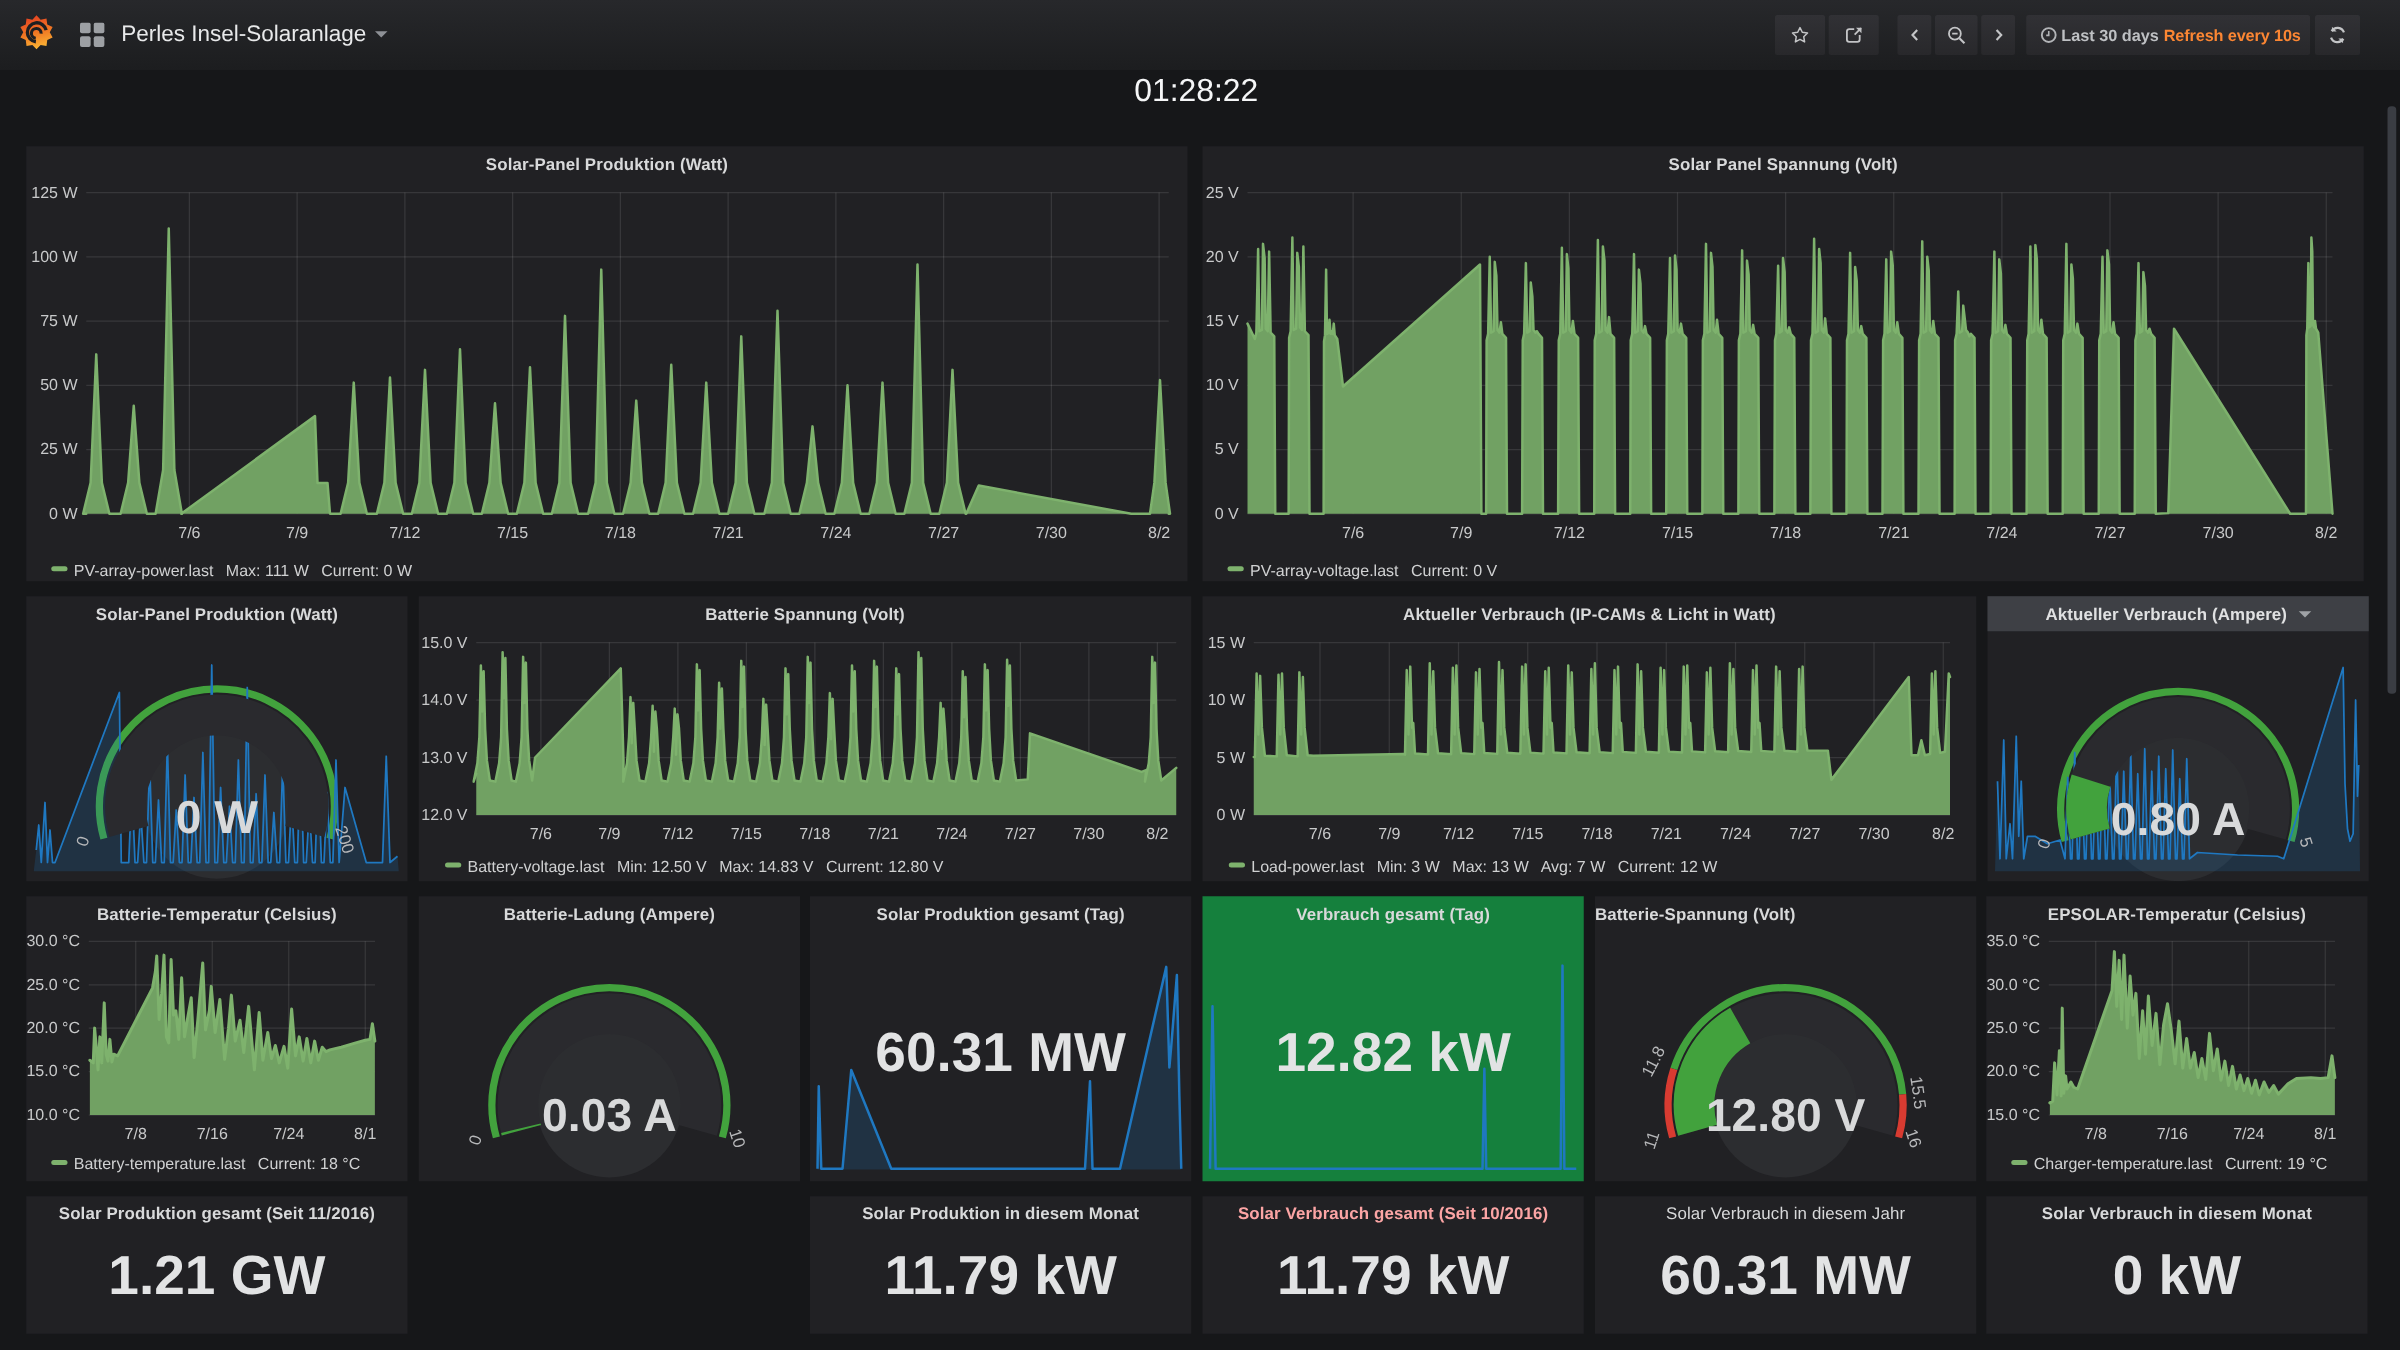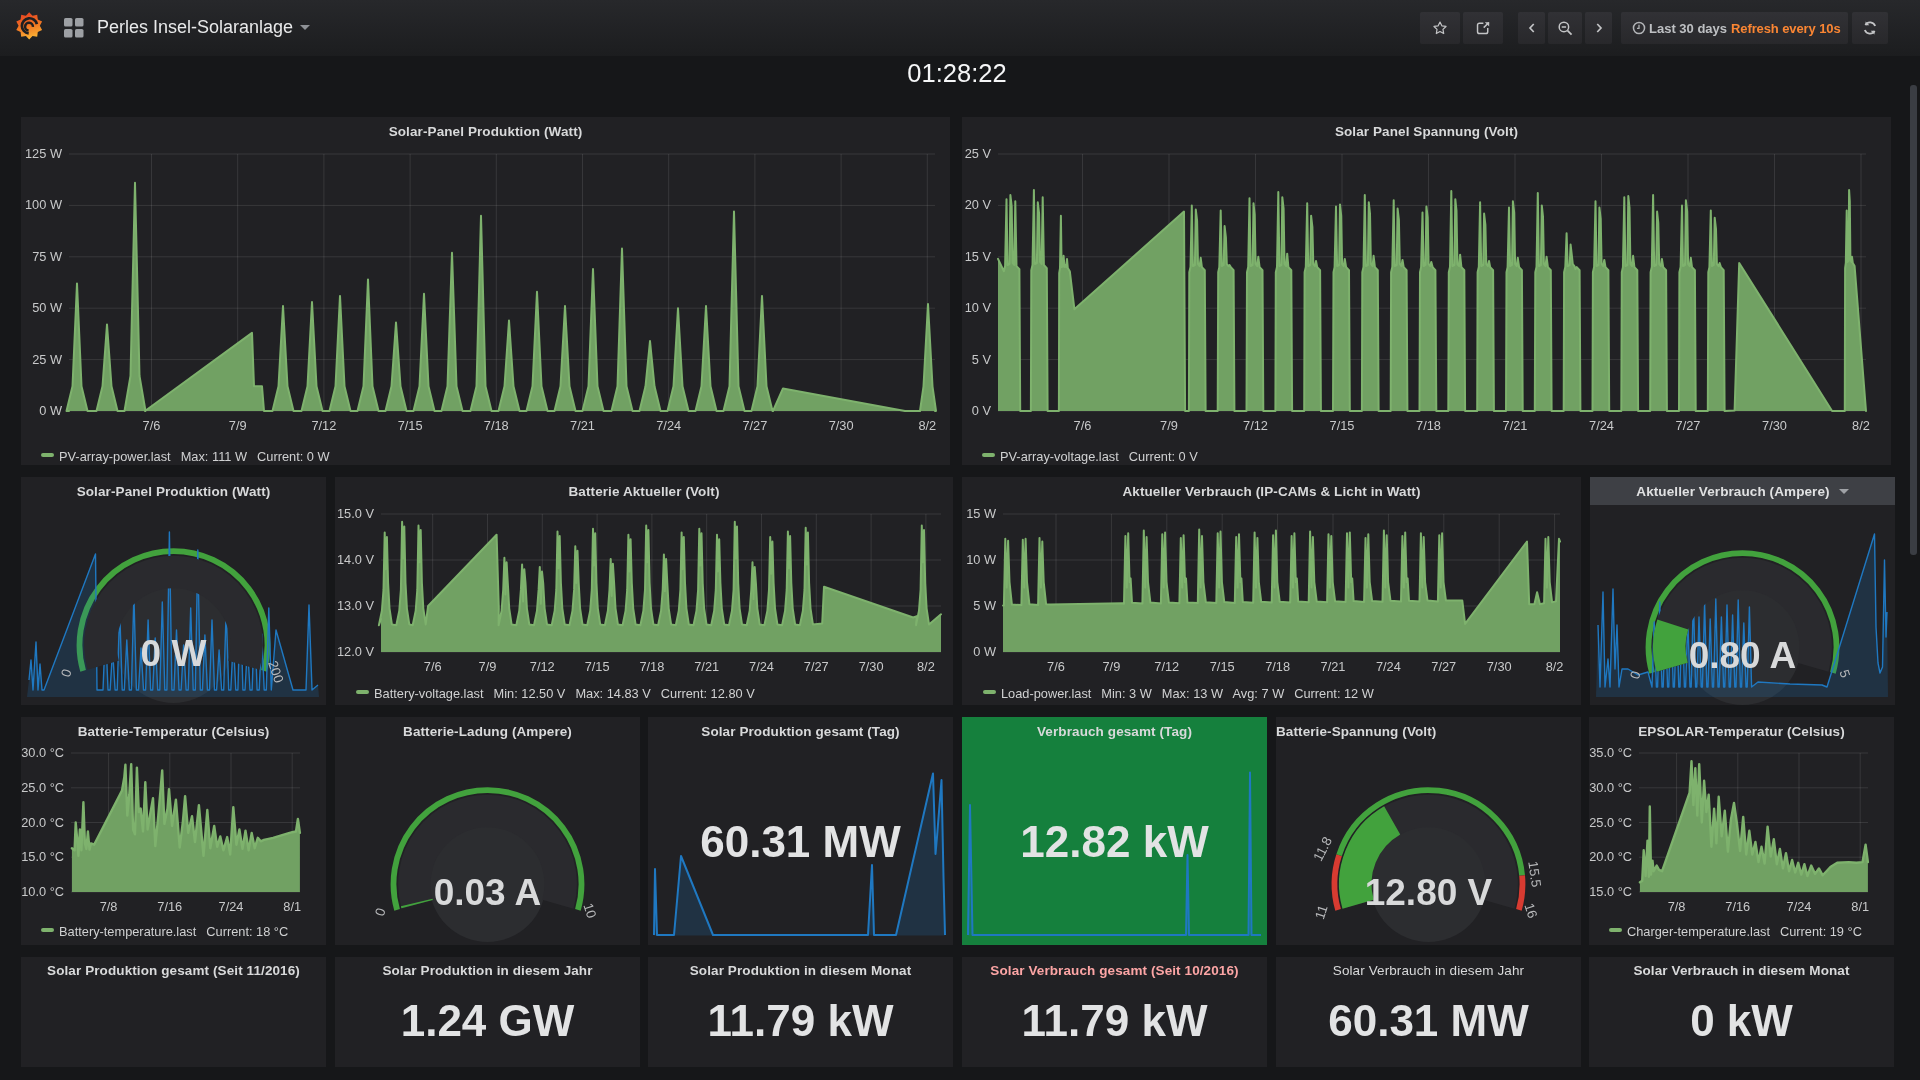--- a/index.html
+++ b/index.html
@@ -164,21 +164,21 @@
         <circle cx="152.5" cy="168" r="58" fill="#2c2d30"></circle>
         <path d="M8,203 L10,183 L12,213 L15,165 L17,213 L19,187 L21,213 L23,213 L74.5,77 L76,213 L82,213 L84.5,151 L87,213 L89.1,213 L91.6,173 L94.1,213 L96.2,213 L98.7,133 L101.2,213 L103.3,213 L105.8,163 L108.3,213 L110.4,213 L112.9,118 L115.4,213 L117.5,213 L120,171 L122.5,213 L124.6,213 L127.1,143 L129.6,213 L131.7,213 L134.2,161 L136.7,213 L138.8,213 L141.3,125 L143.8,213 L145.9,213 L148.4,55 L150.9,213 L153,213 L155.5,153 L158,213 L160.1,213 L162.6,168 L165.1,213 L167.2,213 L169.7,131 L172.2,213 L174.3,213 L176.8,73 L179.3,213 L181.4,213 L183.9,158 L186.4,213 L188.5,213 L191,143 L193.5,213 L195.6,213 L198.1,173 L200.6,213 L202.7,213 L205.2,133 L207.7,213 L209.8,213 L212.3,163 L214.8,213 L216.9,213 L219.4,123 L221.9,213 L224,213 L226.5,169 L229,213 L231.1,213 L233.6,139 L236.1,213 L238.2,213 L240.7,157 L243.2,213 L245.3,213 L247.8,131 L250.3,213 L255,153 L272,213 L281,213 L285,213 L288,128 L291,213 L297,208 L298,220 L6,220 Z" fill="rgba(31,120,193,0.20)" stroke="none"></path>
         <path d="M8,203 L10,183 L12,213 L15,165 L17,213 L19,187 L21,213 L23,213 L74.5,77 L76,213 L82,213 L84.5,151 L87,213 L89.1,213 L91.6,173 L94.1,213 L96.2,213 L98.7,133 L101.2,213 L103.3,213 L105.8,163 L108.3,213 L110.4,213 L112.9,118 L115.4,213 L117.5,213 L120,171 L122.5,213 L124.6,213 L127.1,143 L129.6,213 L131.7,213 L134.2,161 L136.7,213 L138.8,213 L141.3,125 L143.8,213 L145.9,213 L148.4,55 L150.9,213 L153,213 L155.5,153 L158,213 L160.1,213 L162.6,168 L165.1,213 L167.2,213 L169.7,131 L172.2,213 L174.3,213 L176.8,73 L179.3,213 L181.4,213 L183.9,158 L186.4,213 L188.5,213 L191,143 L193.5,213 L195.6,213 L198.1,173 L200.6,213 L202.7,213 L205.2,133 L207.7,213 L209.8,213 L212.3,163 L214.8,213 L216.9,213 L219.4,123 L221.9,213 L224,213 L226.5,169 L229,213 L231.1,213 L233.6,139 L236.1,213 L238.2,213 L240.7,157 L243.2,213 L245.3,213 L247.8,131 L250.3,213 L255,153 L272,213 L281,213 L285,213 L288,128 L291,213 L297,208" fill="none" stroke="#1f78c1" stroke-width="1.4" stroke-linejoin="round"></path>
         <path d="M82.1,188.2 A73.2,73.2 0 1 1 222.9,188.2" fill="none" stroke="#2a2a2e" stroke-width="32.5"></path>
         <text x="49.6" y="197.5" font-size="13.5" fill="#b7b8ba" text-anchor="middle" transform="rotate(-72 49.6 197.5)">0</text>
         <text x="250.5" y="196.1" font-size="13.5" fill="#b7b8ba" text-anchor="middle" transform="rotate(72 250.5 196.1)">200</text>
         <text x="152.5" y="189" font-size="37" font-weight="bold" fill="#d8d9da" text-anchor="middle">0 W</text>
       </svg>
     </div>
     <div style="position:absolute;left:335px;top:477px;width:618px;height:228px;background:#212124;">
-      <div style="position:absolute;left:0;top:6.5px;width:100%;text-align:center;font-size:13.5px;font-weight:bold;color:#d8d9da;letter-spacing:0.1px;">Batterie Aktueller (Volt)</div>
+      <div style="position:absolute;left:0;top:6.5px;width:100%;text-align:center;font-size:13.5px;font-weight:bold;color:#d8d9da;letter-spacing:0.1px;">Batterie Spannung (Volt)</div>
       <svg width="618" height="228" style="position:absolute;left:0;top:0">
         <line x1="46" y1="37" x2="606" y2="37" stroke="rgba(255,255,255,0.10)" stroke-width="1"></line>
         <text x="39" y="41" font-size="12.8" fill="#c8c9ca" text-anchor="end" font-weight="400">15.0 V</text>
         <line x1="46" y1="83" x2="606" y2="83" stroke="rgba(255,255,255,0.10)" stroke-width="1"></line>
         <text x="39" y="87" font-size="12.8" fill="#c8c9ca" text-anchor="end" font-weight="400">14.0 V</text>
         <line x1="46" y1="129" x2="606" y2="129" stroke="rgba(255,255,255,0.10)" stroke-width="1"></line>
         <text x="39" y="133" font-size="12.8" fill="#c8c9ca" text-anchor="end" font-weight="400">13.0 V</text>
         <line x1="46" y1="175" x2="606" y2="175" stroke="rgba(255,255,255,0.10)" stroke-width="1"></line>
         <text x="39" y="179" font-size="12.8" fill="#c8c9ca" text-anchor="end" font-weight="400">12.0 V</text>
         <line x1="97.7" y1="37" x2="97.7" y2="175" stroke="rgba(255,255,255,0.10)" stroke-width="1"></line>
@@ -352,24 +352,21 @@
         <line x1="271.2" y1="36" x2="271.2" y2="175" stroke="rgba(255,255,255,0.10)" stroke-width="1"></line>
         <text x="271.2" y="194" font-size="12.8" fill="#c8c9ca" text-anchor="middle" font-weight="400">8/1</text>
         <path d="M50.9,165.3 L53.2,163.9 L54.7,133.3 L56.6,159 L58.5,123.6 L59.9,159.7 L60.8,89.5 L62,157.6 L63.5,143.7 L64.6,154.2 L67.7,148.6 L70,152.8 L73.1,154.2 L100.6,75.6 L102.5,44.3 L104.4,88.1 L106.3,51.3 L108.3,98.6 L110.2,47.1 L112.8,105.5 L115.1,63.8 L117.4,95.1 L119.7,77.7 L122.4,129.8 L125.1,91.6 L127.4,126.4 L129.7,79.8 L132.7,119.4 L135.8,93.7 L138.9,134.7 L141.9,102.7 L145,86 L148,106.9 L151.1,134 L154.2,99.9 L157.2,137.5 L160.3,113.8 L163.3,137.5 L166.4,125 L169.5,145.1 L172.5,129.8 L175.6,146.5 L178.6,109.7 L181.7,139.6 L184.8,122.2 L187.8,147.2 L190.9,131.9 L193.9,151.4 L197,136.1 L200.1,154.2 L203.1,143 L206.2,155.5 L209.2,145.8 L212.3,157.6 L215.4,147.2 L218.4,159 L222.2,148.6 L226.1,156.9 L229.9,151.4 L233.7,158.3 L237.5,154.2 L241.4,150 L248.2,145.8 L259.7,145.1 L267.4,145.8 L273.5,145.1 L276.6,127.7 L278.9,145.1 L278.9,175 L50.9,175 Z" fill="#71a163" stroke="none"></path>
         <path d="M50.9,165.3 L53.2,163.9 L54.7,133.3 L56.6,159 L58.5,123.6 L59.9,159.7 L60.8,89.5 L62,157.6 L63.5,143.7 L64.6,154.2 L67.7,148.6 L70,152.8 L73.1,154.2 L100.6,75.6 L102.5,44.3 L104.4,88.1 L106.3,51.3 L108.3,98.6 L110.2,47.1 L112.8,105.5 L115.1,63.8 L117.4,95.1 L119.7,77.7 L122.4,129.8 L125.1,91.6 L127.4,126.4 L129.7,79.8 L132.7,119.4 L135.8,93.7 L138.9,134.7 L141.9,102.7 L145,86 L148,106.9 L151.1,134 L154.2,99.9 L157.2,137.5 L160.3,113.8 L163.3,137.5 L166.4,125 L169.5,145.1 L172.5,129.8 L175.6,146.5 L178.6,109.7 L181.7,139.6 L184.8,122.2 L187.8,147.2 L190.9,131.9 L193.9,151.4 L197,136.1 L200.1,154.2 L203.1,143 L206.2,155.5 L209.2,145.8 L212.3,157.6 L215.4,147.2 L218.4,159 L222.2,148.6 L226.1,156.9 L229.9,151.4 L233.7,158.3 L237.5,154.2 L241.4,150 L248.2,145.8 L259.7,145.1 L267.4,145.8 L273.5,145.1 L276.6,127.7 L278.9,145.1" fill="none" stroke="#7eb26d" stroke-width="2.4" stroke-linejoin="round" stroke-linecap="round"></path>
         <rect x="20" y="211" width="13" height="4" rx="2" fill="#7eb26d"></rect>
         <text x="38" y="218.5" font-size="12.8" fill="#d0d1d2"><tspan>Charger-temperature.last</tspan><tspan dx="10">Current: 19 °C</tspan></text>
       </svg>
     </div>
     <div style="position:absolute;left:21px;top:957px;width:305px;height:110px;background:#212124;">
       <div style="position:absolute;left:0;top:6px;width:100%;text-align:center;font-size:13.5px;font-weight:bold;color:#d8d9da;letter-spacing:0.1px;">Solar Produktion gesamt (Seit 11/2016)</div>
-    </div>
-    <div style="position:absolute;left:335px;top:957px;width:305px;height:110px;background:#212124;">
-      <div style="position:absolute;left:0;top:6px;width:100%;text-align:center;font-size:13.5px;font-weight:bold;color:#d8d9da;letter-spacing:0.1px;">Solar Produktion in diesem Jahr</div>
-      <div style="position:absolute;left:0;top:39px;width:100%;text-align:center;line-height:50px;font-size:44px;font-weight:bold;color:#e2e3e4;">1.24 GW</div>
+      <div style="position:absolute;left:0;top:39px;width:100%;text-align:center;line-height:50px;font-size:44px;font-weight:bold;color:#e2e3e4;">1.21 GW</div>
     </div>
     <div style="position:absolute;left:648px;top:957px;width:305px;height:110px;background:#212124;">
       <div style="position:absolute;left:0;top:6px;width:100%;text-align:center;font-size:13.5px;font-weight:bold;color:#d8d9da;letter-spacing:0.1px;">Solar Produktion in diesem Monat</div>
       <div style="position:absolute;left:0;top:39px;width:100%;text-align:center;line-height:50px;font-size:44px;font-weight:bold;color:#e2e3e4;">11.79 kW</div>
     </div>
     <div style="position:absolute;left:962px;top:957px;width:305px;height:110px;background:#212124;">
       <div style="position:absolute;left:0;top:6px;width:100%;text-align:center;font-size:13.5px;font-weight:bold;color:#fca5a5;letter-spacing:0.1px;">Solar Verbrauch gesamt (Seit 10/2016)</div>
       <div style="position:absolute;left:0;top:39px;width:100%;text-align:center;line-height:50px;font-size:44px;font-weight:bold;color:#e2e3e4;">11.79 kW</div>
     </div>
     <div style="position:absolute;left:1276px;top:957px;width:305px;height:110px;background:#212124;">

